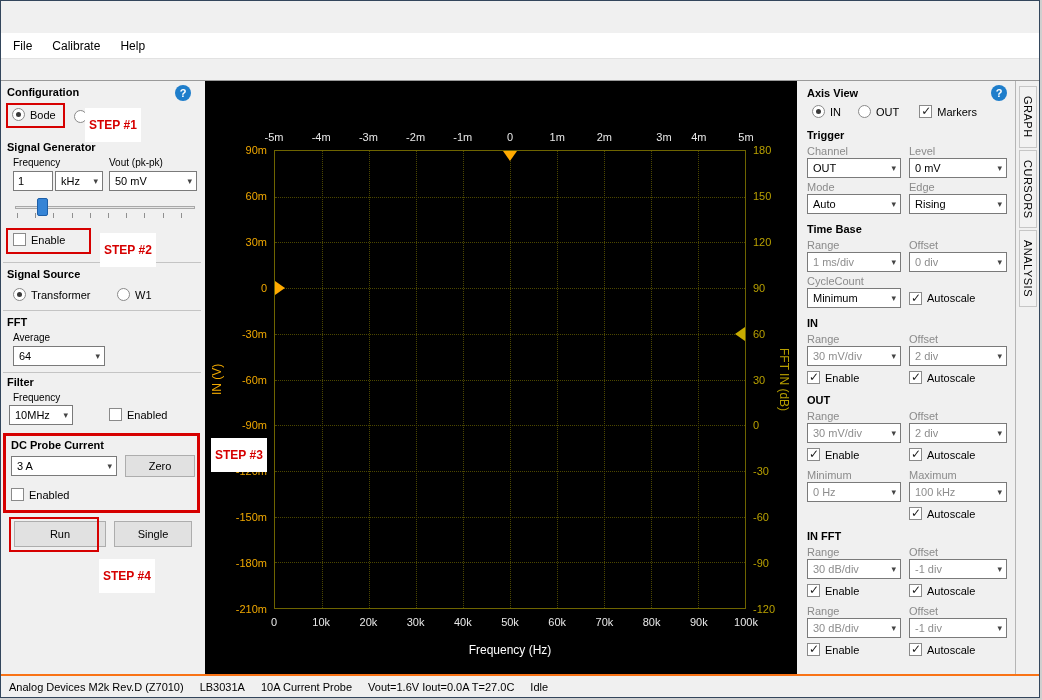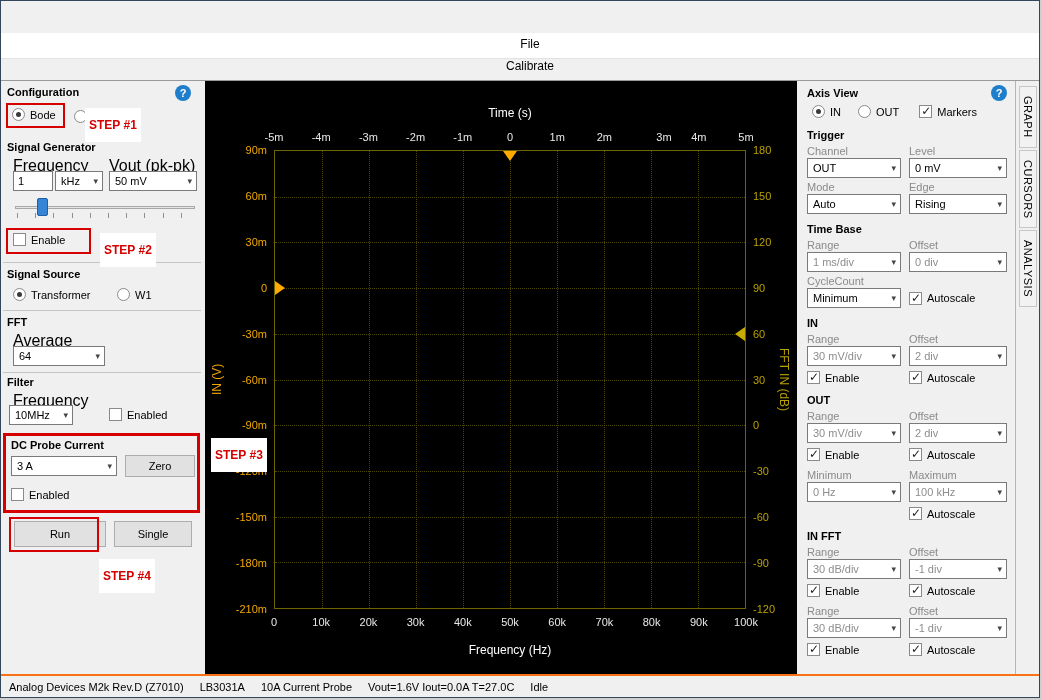--- a/index.html
+++ b/index.html
@@ -8,35 +8,35 @@
   .window { position:relative; width:1040px; height:698px; border:1px solid #33465c; background:#f0f0f0; overflow:hidden; margin:0; }
 
   
   .titlebar { position:absolute; left:0; top:0; right:0; height:32px; background:#fff; display:flex; align-items:center; }
   .app-icon { width:17px; height:17px; margin-left:9px; display:inline-flex; }
   .win-title { margin-left:8px; font-size:12px; }
   .win-controls { margin-left:auto; display:flex; height:100%; }
   .win-btn { width:46px; display:flex; align-items:center; justify-content:center; font-size:13px; cursor:default; }
 
   
-  .menubar { position:absolute; left:0; top:32px; right:0; height:26px; background:#fff; border-bottom:1px solid #e2e2e2; display:flex; align-items:center; padding-left:20px; font-size:12px;flex-direction:column; }
+  .menubar { position:absolute; left:0; top:32px; right:0; height:26px; background:#fff; border-bottom:1px solid #e2e2e2; display:flex; align-items:center; padding-left:2px; font-size:12px; }
   .menu-item { padding:4px 10px; }
 
   
   .tabstrip { position:absolute; left:0; top:58px; right:0; height:21px; background:#f0f0f0; display:flex; align-items:flex-end; padding-left:3px; }
   .tab { height:18px; padding:2px 8px; border:1px solid #8e8e8e; border-left:none; background:#f0f0f0; font-size:11px; white-space:nowrap; }
   .tab:first-child { border-left:1px solid #8e8e8e; }
   .tab.active { height:21px; padding-top:4px; background:#fff; border-bottom:none; }
 
   
   .main { position:absolute; left:0; top:79px; right:0; bottom:23px; background:#f0f0f0; border-top:1px solid #9a9a9a; }
 
   
   .sec-h { position:absolute; font-weight:bold; font-size:11px; white-space:nowrap; }
-  .lbl { position:absolute; font-size:16px; white-space:nowrap; }
+  .lbl { position:absolute; font-size:10px; white-space:nowrap; }
   .ctl { display:inline-flex; align-items:center; gap:5px; font-size:11px; white-space:nowrap; }
   .lp .ctl { position:absolute; }
   .radio { width:13px; height:13px; border:1px solid #8a8a8a; border-radius:50%; background:#fff; display:inline-block; position:relative; flex:0 0 auto; }
   .radio.checked::after { content:""; position:absolute; left:3px; top:3px; width:5px; height:5px; border-radius:50%; background:#3a3a3a; }
   .checkbox { width:13px; height:13px; border:1px solid #8a8a8a; background:#fff; display:inline-block; position:relative; flex:0 0 auto; }
   .checkbox.checked::after { content:"\2713"; position:absolute; left:1px; top:-2px; font-size:12px; font-weight:bold; color:#1a1a1a; }
   .combo { display:flex; align-items:center; justify-content:space-between; height:20px; background:#fff; border:1px solid #7a7a7a; padding:0 4px 0 5px; font-size:11px; white-space:nowrap; }
   .combo::after { content:"\25BE"; font-size:9px; color:#444; margin-left:3px; }
   .combo.gray .combo-text { color:#8d8d8d; }
   .combo-text { overflow:hidden; }
@@ -186,21 +186,20 @@
         <span class="checkbox"></span>
         <span>Enabled</span>
       </span>
 
       <div class="red-box" style="left:8px;top:436px;width:90px;height:35px"></div>
       <button class="btn" style="left:13px;top:440px;width:92px;height:26px">Run</button>
       <button class="btn" style="left:113px;top:440px;width:78px;height:26px">Single</button>
     </div>
 
     <div id="plot-area">
-      <div class="axis-title top">Time (s)</div>
       <div class="axis-title bottom">Frequency (Hz)</div>
       <div class="axis-title left" style="color: rgb(240, 168, 0);">IN (V)</div>
       <div class="axis-title right" style="color: rgb(184, 160, 0);">FFT IN (dB)</div>
       <div id="scope-frame">
           <div class="grid-v" style="left: 10%;"></div>
           <div class="grid-v" style="left: 20%;"></div>
           <div class="grid-v" style="left: 30%;"></div>
           <div class="grid-v" style="left: 40%;"></div>
           <div class="grid-v" style="left: 50%;"></div>
           <div class="grid-v" style="left: 60%;"></div>

